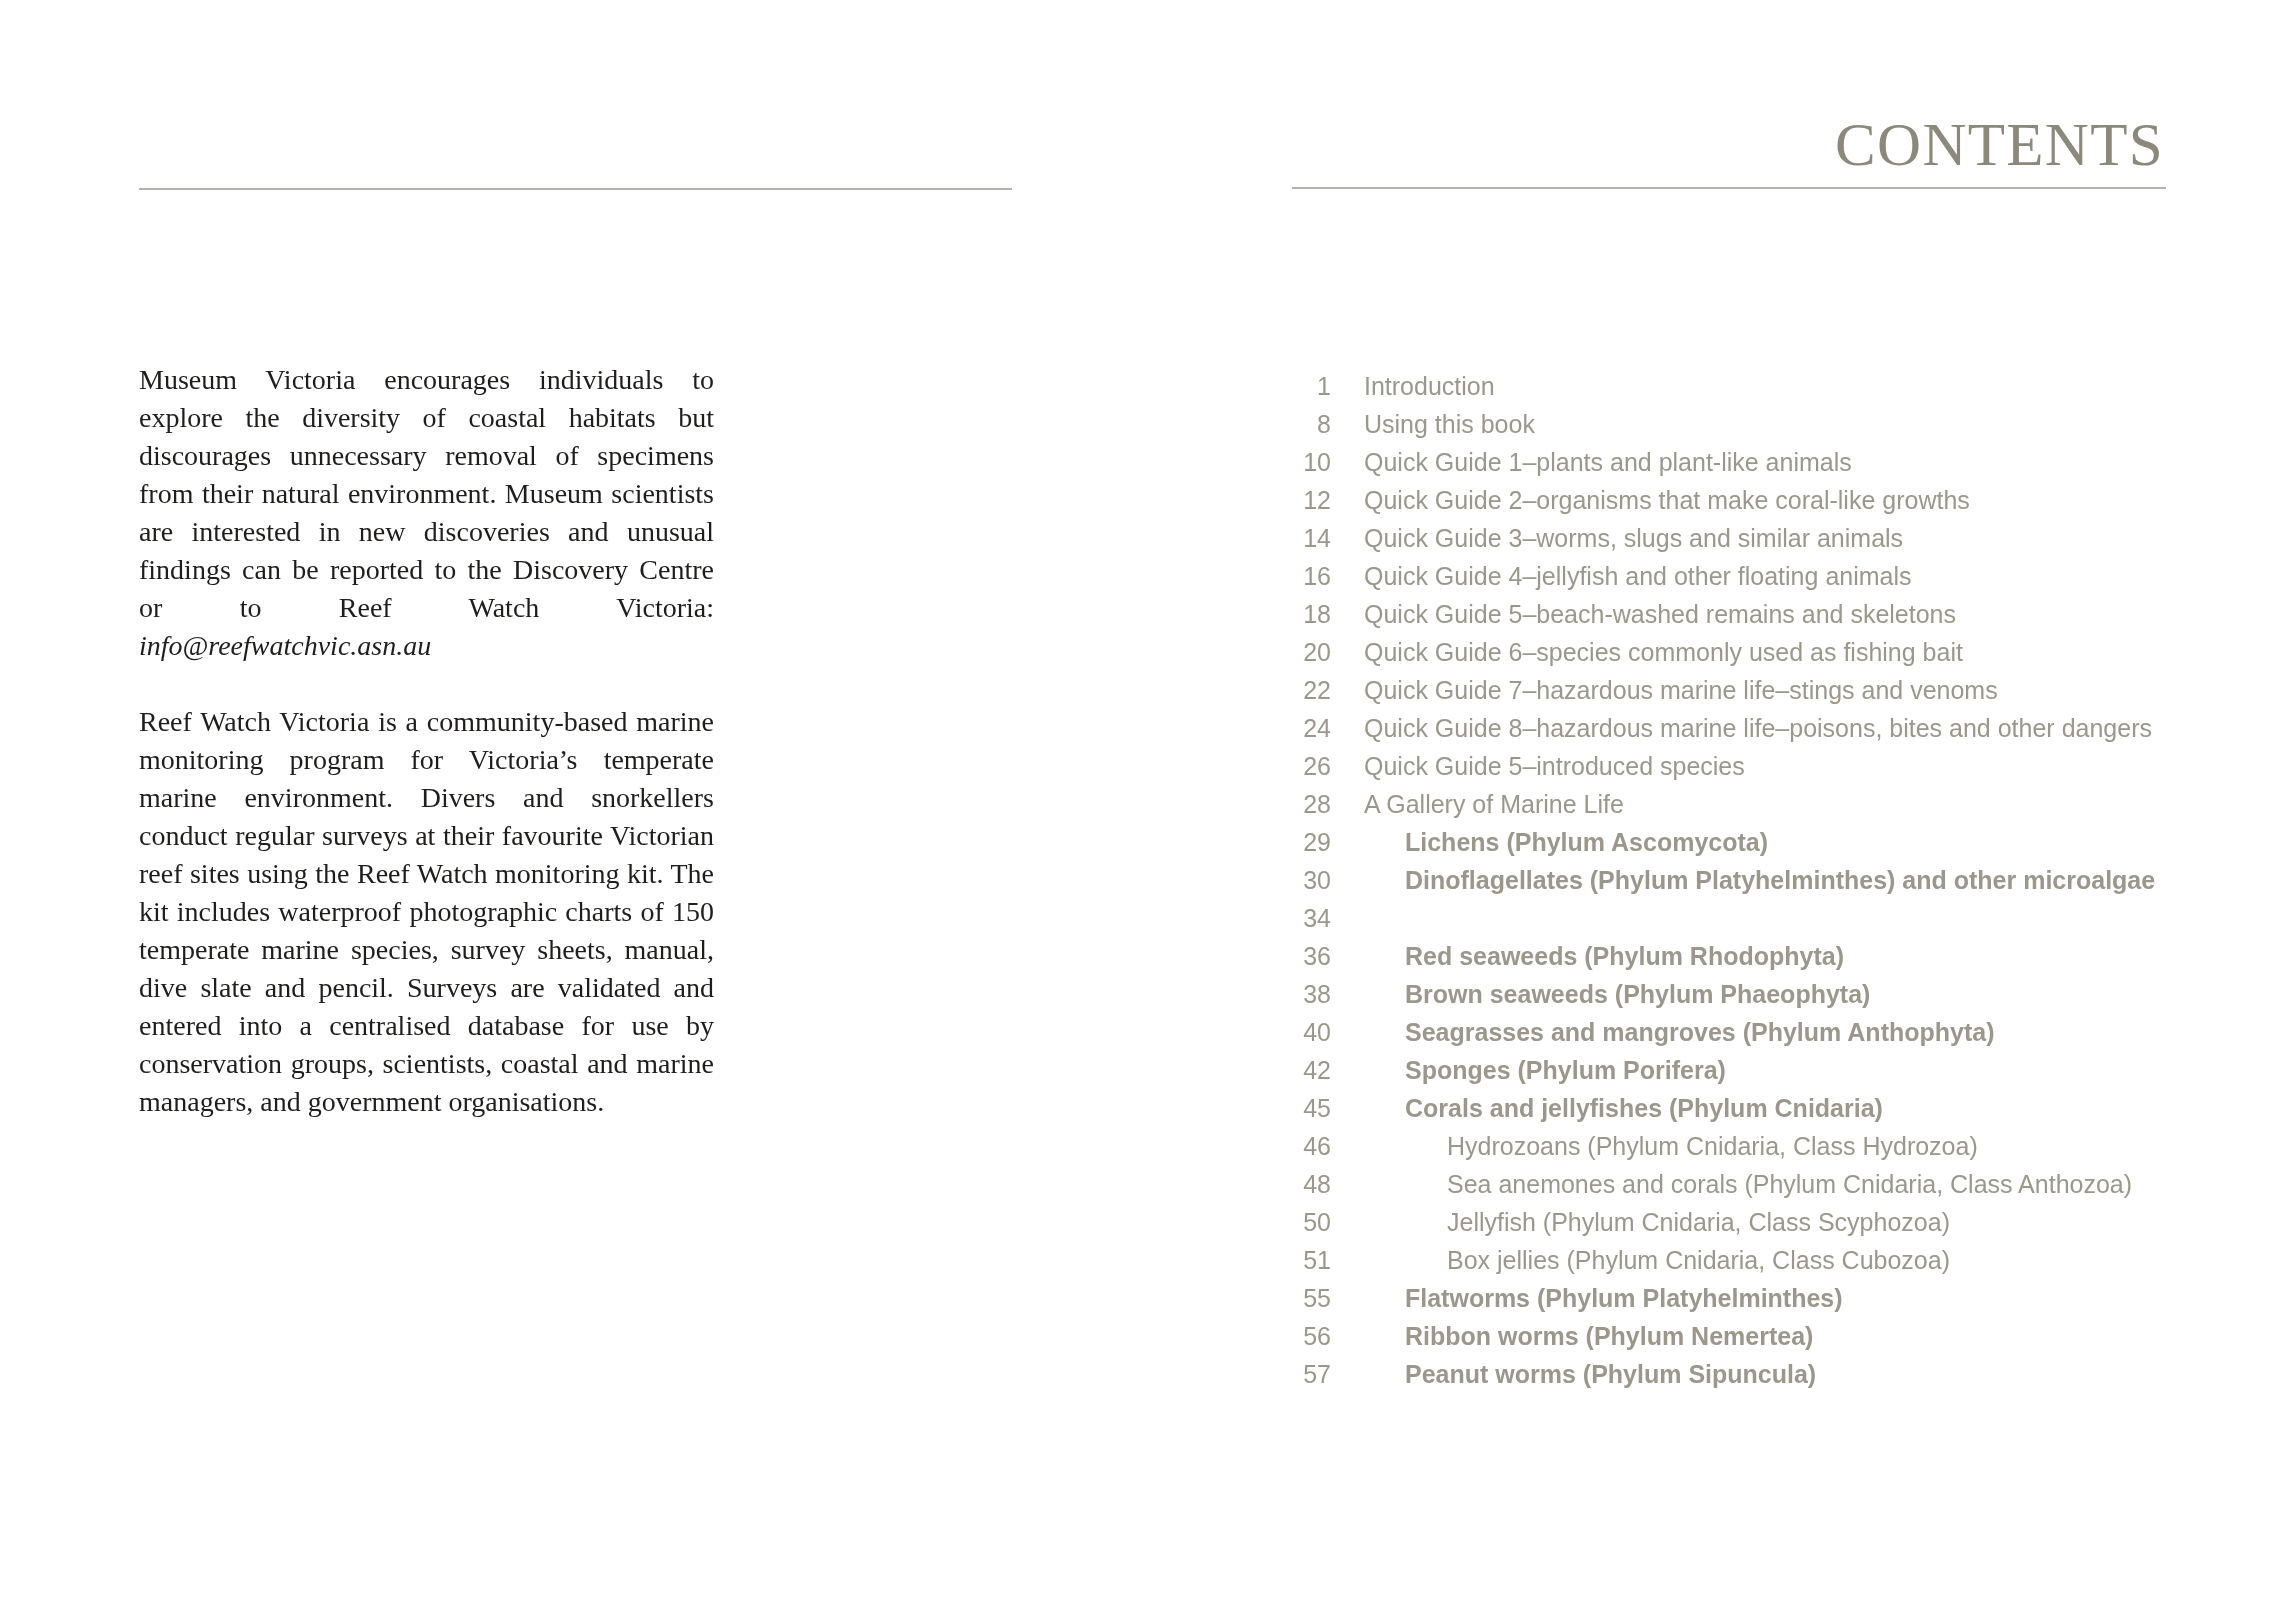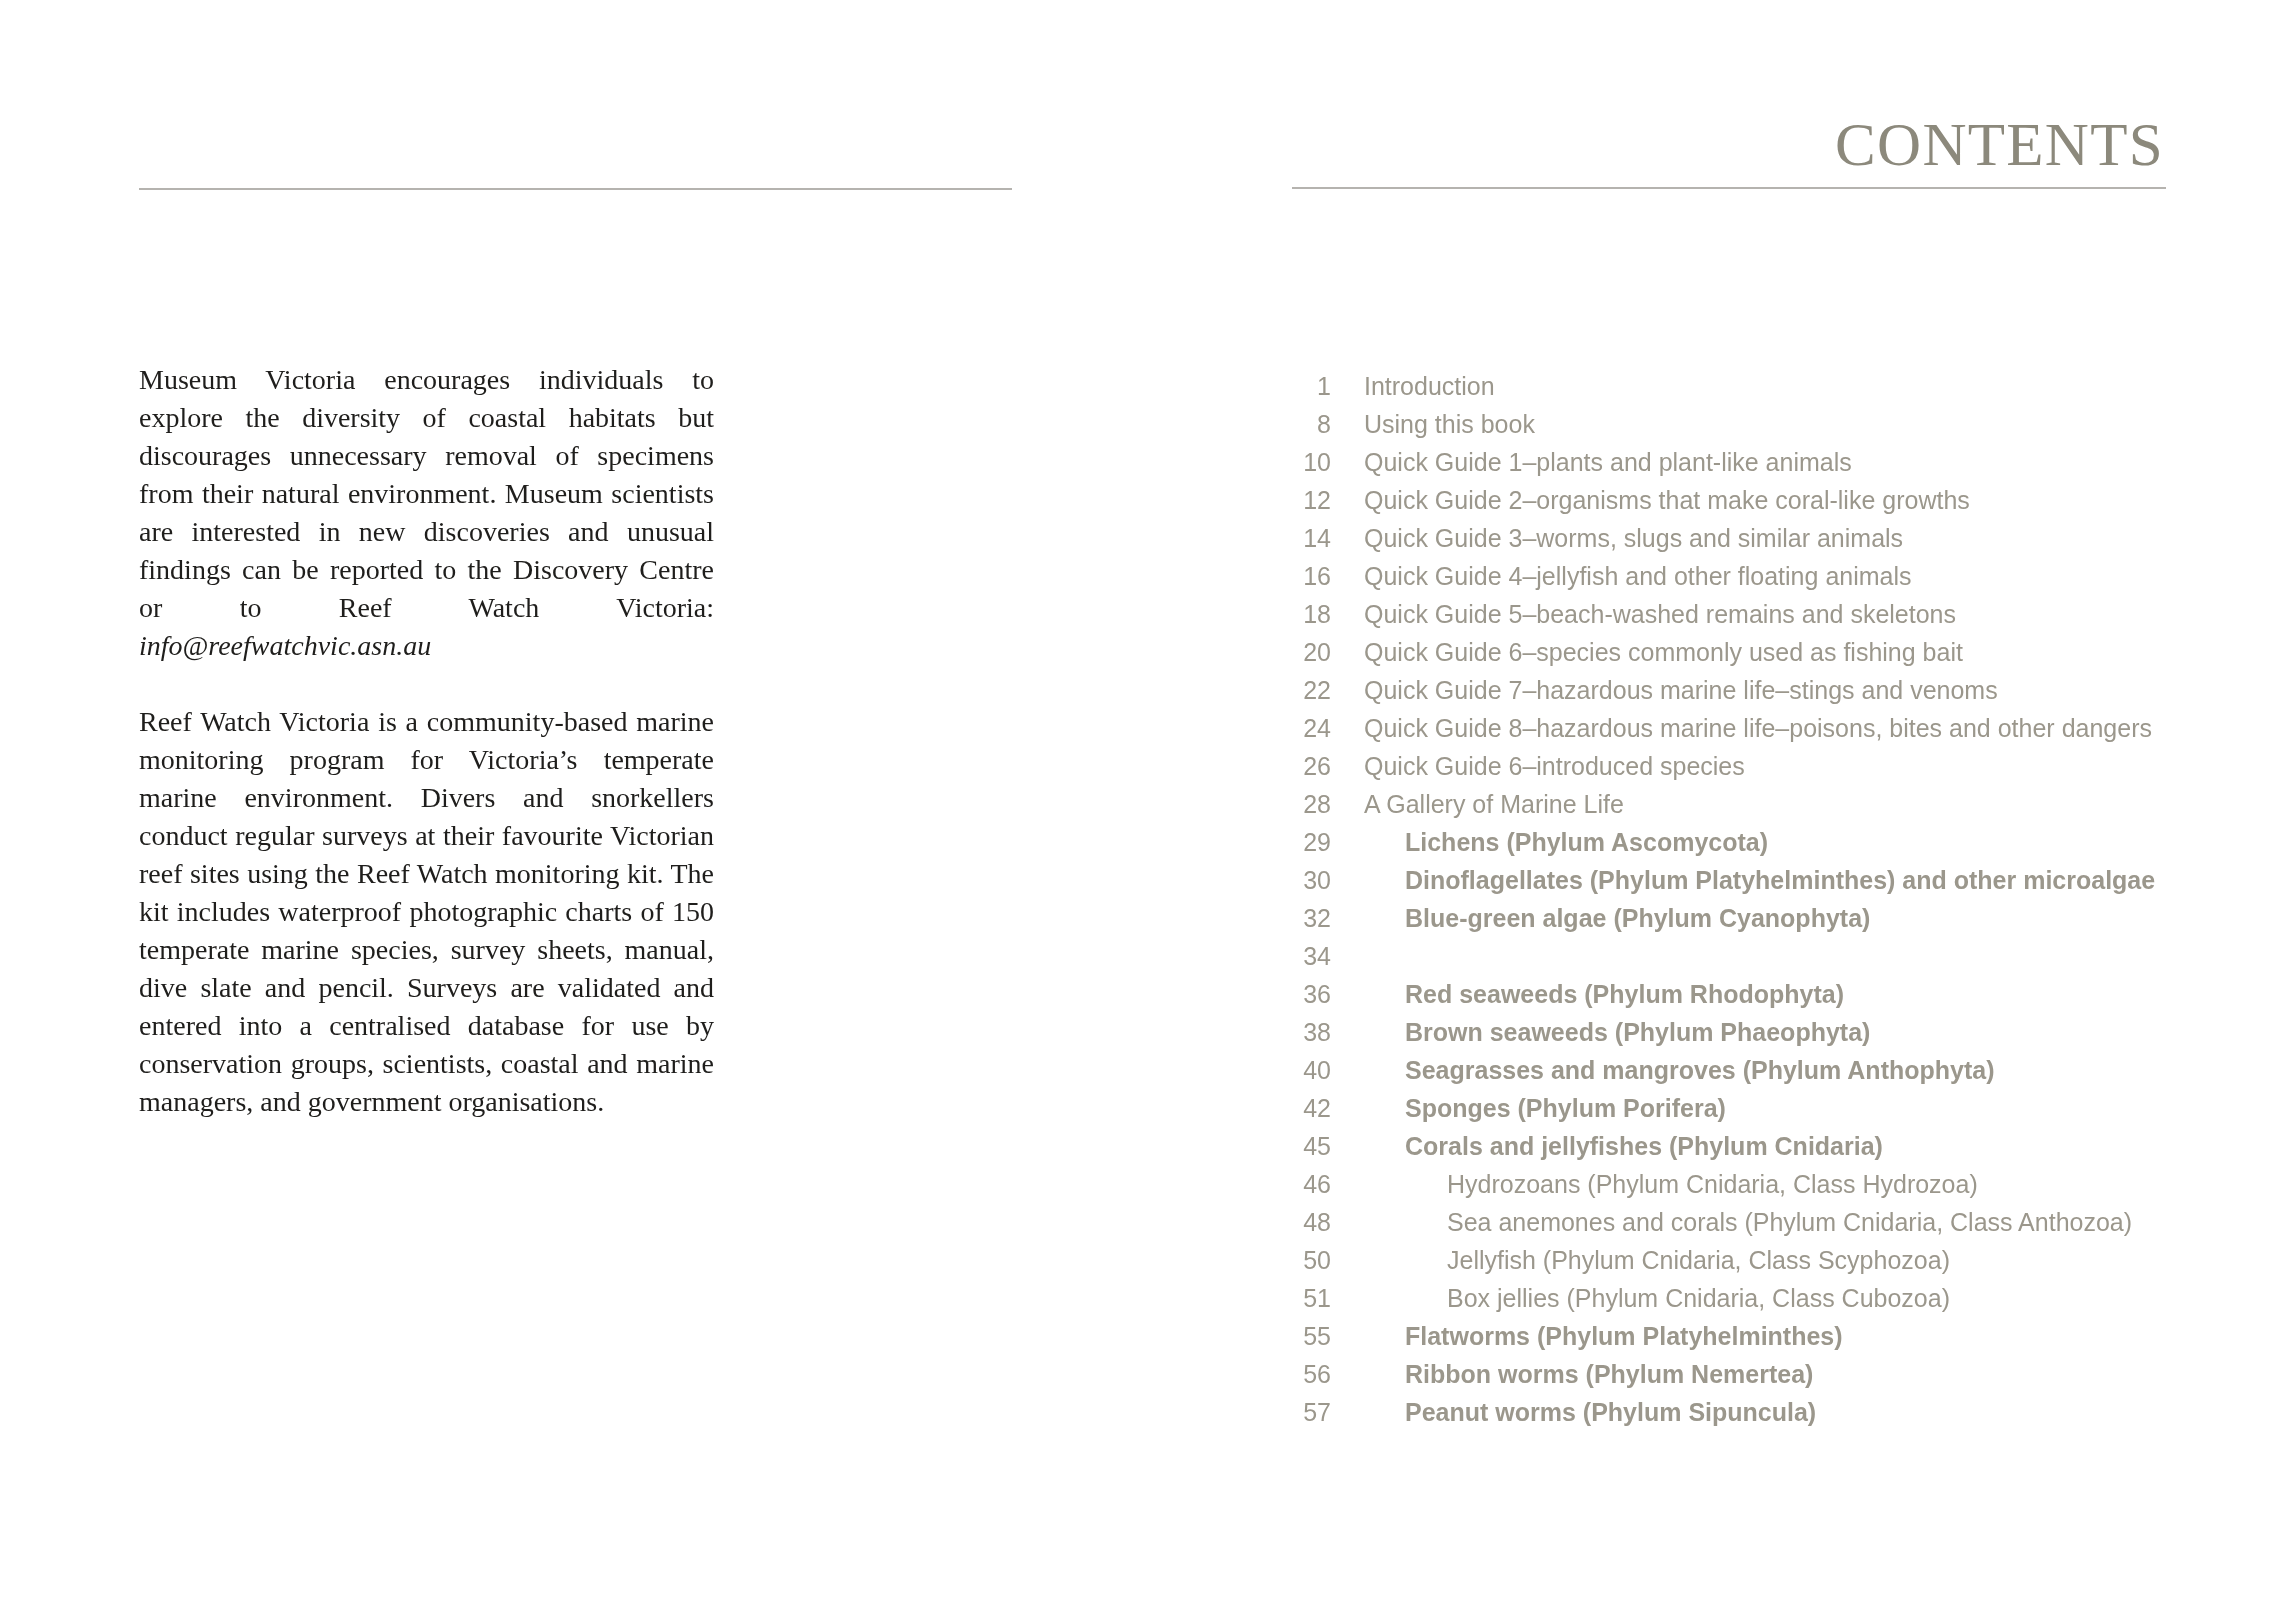--- a/index.html
+++ b/index.html
@@ -110,37 +110,33 @@
         <div class="toc-row lvl1">
           <span class="toc-page">22</span>
           <span class="toc-label">Quick Guide 7–hazardous marine life–stings and venoms</span>
         </div>
         <div class="toc-row lvl1">
           <span class="toc-page">24</span>
           <span class="toc-label">Quick Guide 8–hazardous marine life–poisons, bites and other dangers</span>
         </div>
         <div class="toc-row lvl1">
           <span class="toc-page">26</span>
-          <span class="toc-label">Quick Guide 6–introduced species</span>
+          <span class="toc-label">Quick Guide 5–introduced species</span>
         </div>
         <div class="toc-row lvl1">
           <span class="toc-page">28</span>
           <span class="toc-label">A Gallery of Marine Life</span>
         </div>
         <div class="toc-row lvl2">
           <span class="toc-page">29</span>
           <span class="toc-label">Lichens (Phylum Ascomycota)</span>
         </div>
         <div class="toc-row lvl2">
           <span class="toc-page">30</span>
           <span class="toc-label">Dinoflagellates (Phylum Platyhelminthes) and other microalgae</span>
-        </div>
-        <div class="toc-row lvl2">
-          <span class="toc-page">32</span>
-          <span class="toc-label">Blue-green algae (Phylum Cyanophyta)</span>
         </div>
         <div class="toc-row lvl2">
           <span class="toc-page">34</span>
         </div>
         <div class="toc-row lvl2">
           <span class="toc-page">36</span>
           <span class="toc-label">Red seaweeds (Phylum Rhodophyta)</span>
         </div>
         <div class="toc-row lvl2">
           <span class="toc-page">38</span>

